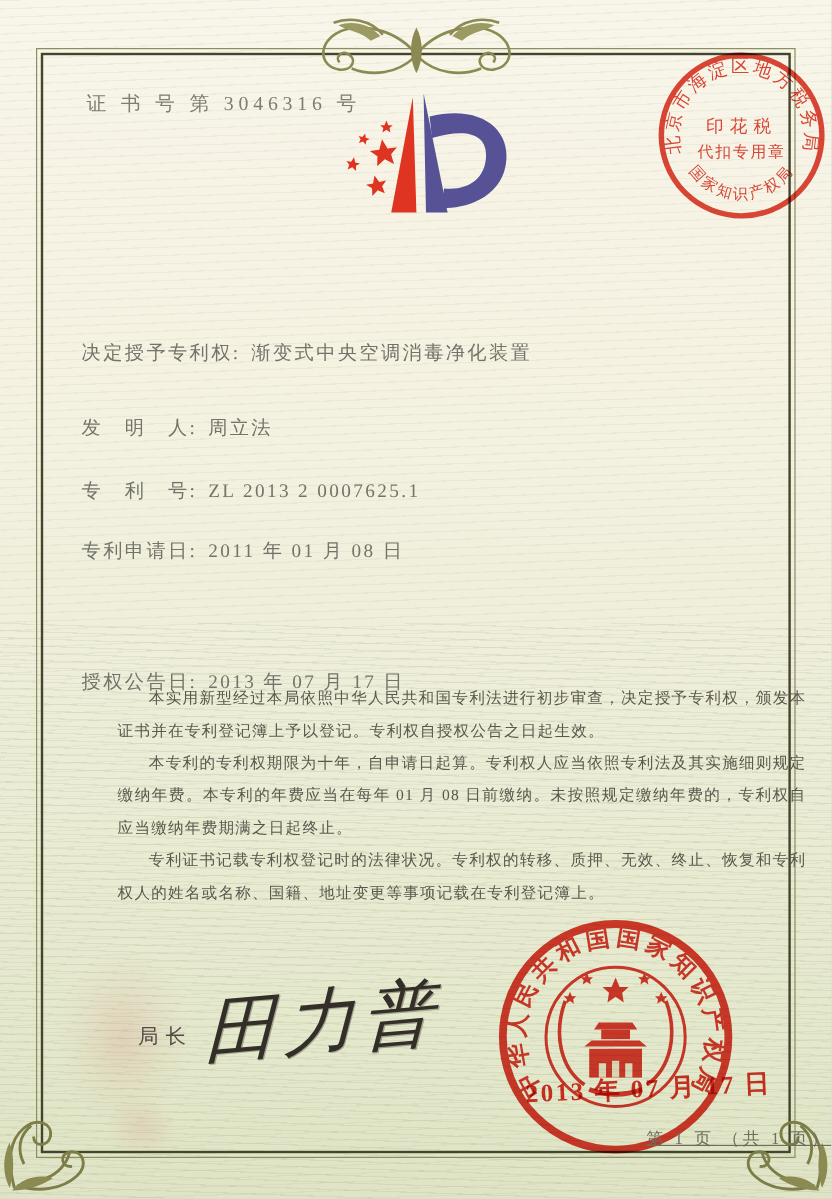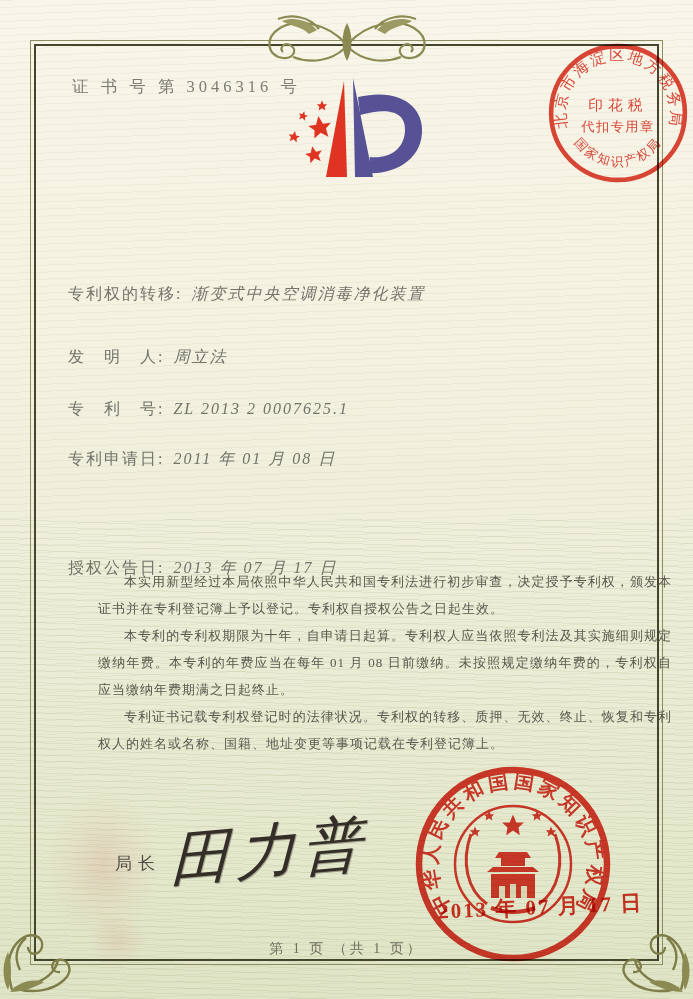--- a/index.html
+++ b/index.html
@@ -18,34 +18,34 @@
   .frame-outer{position:absolute;left:30px;top:40px;right:30px;bottom:34px;border:1px solid #8d8d62;}
   .frame-inner{position:absolute;left:34px;top:44px;right:34px;bottom:38px;border:2.5px solid #45452e;}
   .flourish-top{position:absolute;left:227px;top:7px;}
   .flourish-bl{position:absolute;left:-2px;top:898px;}
   .flourish-br{position:absolute;right:-2px;top:898px;}
   .cert-no{position:absolute;left:72px;top:76px;font-size:16.5px;letter-spacing:4px;color:#7d7d73;text-align:center;}
   .logo{position:absolute;left:264px;top:74px;}
   .title{position:absolute;left:0;top:188px;width:100%;margin:0;text-align:center;
     font-size:44px;font-weight:normal;letter-spacing:10px;color:#413d35;}
   .field{position:absolute;left:68px;font-size:16px;color:#73736a;letter-spacing:2px;white-space:nowrap;}
-  .field .fvalue{margin-left:9px;font-style:italic;}
+  .field .fvalue{margin-left:9px;}
   .f1{top:284px}.f2{top:347px}.f3{top:399px}.f4{top:449px}.f5{top:504px}.f6{top:558px}
   .body-text{position:absolute;left:62px;top:568px;width:574px;font-size:13px;line-height:27px;
     color:#5a584d;text-align:justify;letter-spacing:1px;margin-left:36px;}
   .body-text p{margin:0;text-indent:2em;}
   .sig-label{position:absolute;left:115px;top:852px;font-size:17px;letter-spacing:6px;color:#4f4c43;}
   .sig-name{position:absolute;left:170px;top:812px;font-size:60px;font-style:italic;color:#332e27;
     letter-spacing:6px;transform:rotate(-5deg) skewX(-6deg);text-shadow:1px 1px 0 rgba(45,40,32,0.35);white-space:nowrap;}
   .stamp-tax{position:absolute;left:543px;top:38px;mix-blend-mode:multiply;opacity:.92;}
   .seal-office{position:absolute;left:413px;top:764px;mix-blend-mode:multiply;opacity:.93;}
   .seal-date{position:absolute;left:438px;top:893px;font-size:21px;font-weight:bold;color:#dd3426;
     letter-spacing:2px;transform:rotate(-2.5deg);white-space:nowrap;mix-blend-mode:multiply;}
-  .footer{position:absolute;left:0;top:940px;width:100%;text-align:center;font-size:14px;
-    letter-spacing:3px;color:#6e6e5c;}
+  .footer{position:absolute;left:0;top:940px;width:100%;text-align:right;font-size:14px;
+    letter-spacing:3px;color:#6e6e5c;text-decoration:underline;}
   svg text{font-family:"Liberation Serif","DejaVu Serif",serif;}
 </style>
 </head>
 <body>
 
 <div class="page">
 
   <div class="waves1"></div>
   <div class="waves2"></div>
   <div class="stain stain1"></div>
@@ -105,21 +105,21 @@
       <polygon transform="translate(30,63) scale(0.6) rotate(10)" points="0,-10 2.9,-3.1 9.5,-3.1 4.8,1.2 5.9,8.1 0,4 -5.9,8.1 -4.8,1.2 -9.5,-3.1 -2.9,-3.1"></polygon>
       <polygon transform="translate(50,81) scale(0.9) rotate(-12)" points="0,-10 2.9,-3.1 9.5,-3.1 4.8,1.2 5.9,8.1 0,4 -5.9,8.1 -4.8,1.2 -9.5,-3.1 -2.9,-3.1"></polygon>
     </g>
     <polygon points="80,7 83,103 62,103" fill="#e03422"></polygon>
     <polygon points="89,4 109,103 91,103" fill="#565295"></polygon>
     <path fill="#565295" d="M94 23 C136 13,160 33,158 59 C156 91,122 101,104 99 L106 83 C126 85,140 75,141 57 C142 37,124 33,96 41 Z"></path>
   </svg>
 
 
   <div class="field f1">
-    <span class="flabel">专利权的转移:</span><span class="fvalue">渐变式中央空调消毒净化装置</span>
+    <span class="flabel">决定授予专利权:</span><span class="fvalue">渐变式中央空调消毒净化装置</span>
   </div>
   <div class="field f2">
     <span class="flabel">发　明　人:</span><span class="fvalue">周立法</span>
   </div>
   <div class="field f3">
     <span class="flabel">专　利　号:</span><span class="fvalue">ZL 2013 2 0007625.1</span>
   </div>
   <div class="field f4">
     <span class="flabel">专利申请日:</span><span class="fvalue">2011 年 01 月 08 日</span>
   </div>

